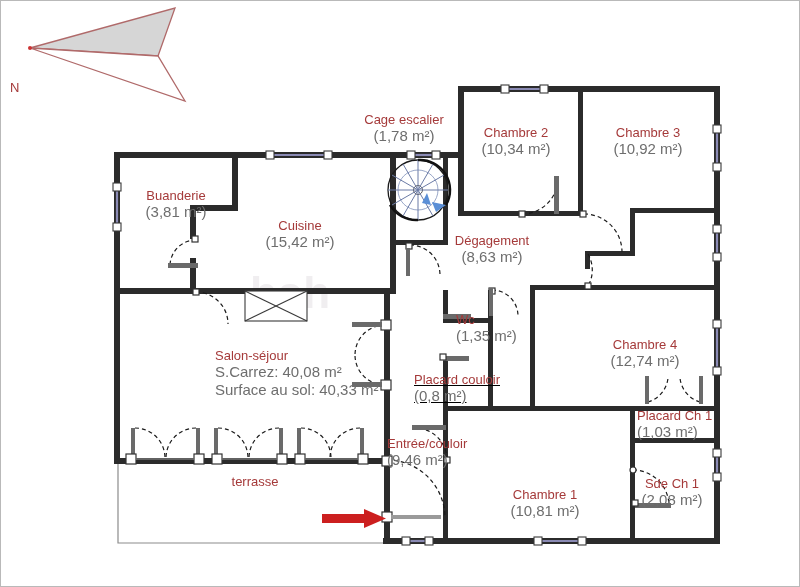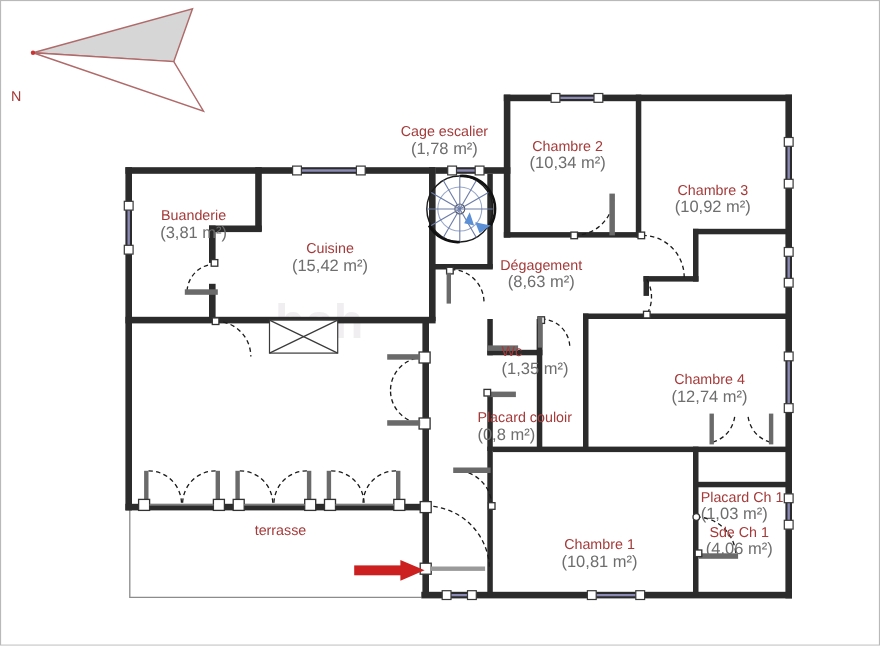--- a/index.html
+++ b/index.html
@@ -268,21 +268,21 @@
   </svg>
 
   <div class="lbl ctr" style="left:404px;top:112px;">
     <span class="nm">Cage escalier</span>
     <span class="ar">(1,78 m²)</span>
   </div>
   <div class="lbl ctr" style="left:516px;top:125px;">
     <span class="nm">Chambre 2</span>
     <span class="ar">(10,34 m²)</span>
   </div>
-  <div class="lbl ctr" style="left:648px;top:125px;margin-top:40px;">
+  <div class="lbl ctr" style="left:648px;top:125px;">
     <span class="nm">Chambre 3</span>
     <span class="ar">(10,92 m²)</span>
   </div>
   <div class="lbl ctr" style="left:176px;top:188px;">
     <span class="nm">Buanderie</span>
     <span class="ar">(3,81 m²)</span>
   </div>
   <div class="lbl ctr" style="left:300px;top:218px;">
     <span class="nm">Cuisine</span>
     <span class="ar">(15,42 m²)</span>
@@ -292,37 +292,46 @@
     <span class="ar">(8,63 m²)</span>
   </div>
   <div class="lbl lft" style="left:456px;top:312px;">
     <span class="nm">Wc</span>
     <span class="ar">(1,35 m²)</span>
   </div>
   <div class="lbl ctr" style="left:617px;top:337px;margin-left:28px;">
     <span class="nm">Chambre 4</span>
     <span class="ar">(12,74 m²)</span>
   </div>
-  <div class="lbl lft" style="left:434px;top:372px;">
+  <div class="lbl lft" style="left:414px;top:372px;text-decoration:underline;">
     <span class="nm">Placard couloir</span>
     <span class="ar">(0,8 m²)</span>
   </div>
-  <div class="lbl lft" style="left:637px;top:408px;margin-top:36px;">
+  <div class="lbl lft" style="left:637px;top:408px;">
     <span class="nm">Placard Ch 1</span>
     <span class="ar">(1,03 m²)</span>
+  </div>
+  <div class="lbl lft" style="left:387px;top:436px;">
+    <span class="nm">Entrée/couloir</span>
+    <span class="ar">(9,46 m²)</span>
   </div>
   <div class="lbl ctr" style="left:545px;top:466px;margin-top:21px;">
     <span class="nm">Chambre 1</span>
     <span class="ar">(10,81 m²)</span>
   </div>
   <div class="lbl ctr" style="left:672px;top:476px;">
     <span class="nm">Sde Ch 1</span>
-    <span class="ar">(4,06 m²)</span>
-  </div>
-
+    <span class="ar">(2,08 m²)</span>
+  </div>
+
+  <div class="lbl lft" style="left:215px;top:348px;">
+    <span class="nm">Salon-séjour</span>
+    <span class="ar">S.Carrez: 40,08 m²</span>
+    <span class="ar">Surface au sol: 40,33 m²</span>
+  </div>
 
   <div class="lbl ctr" style="left:255px;top:474px;">
     <span class="nm">terrasse</span>
   </div>
 
   <div class="compass-n">N</div>
 
 </div>
 
 </body></html>

